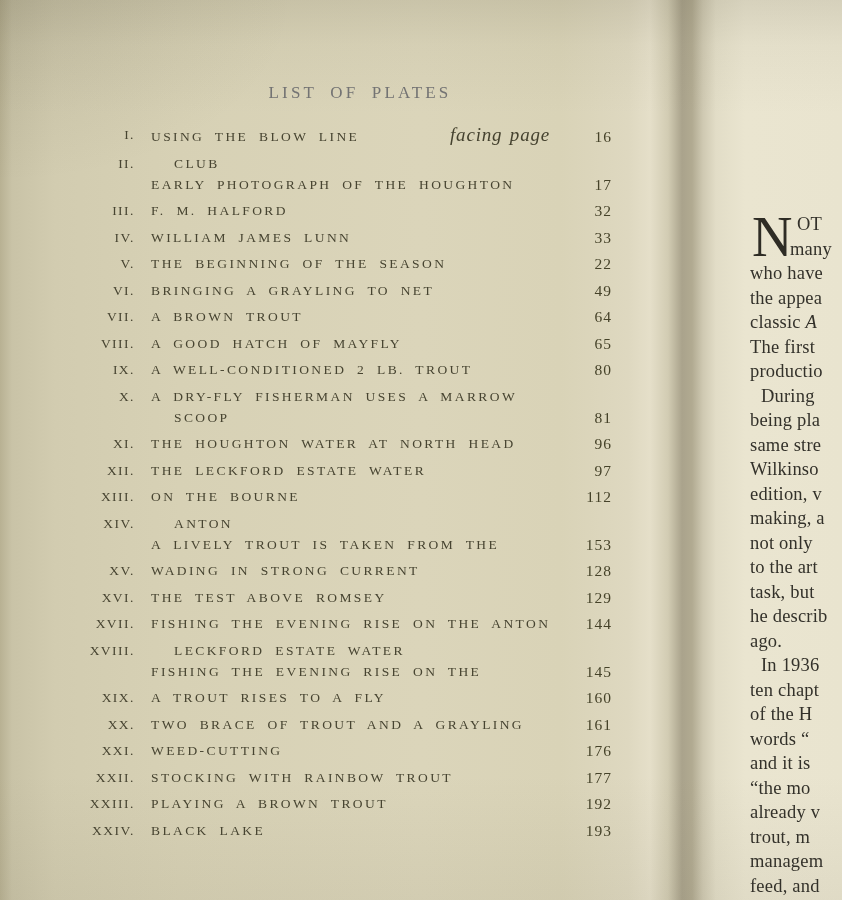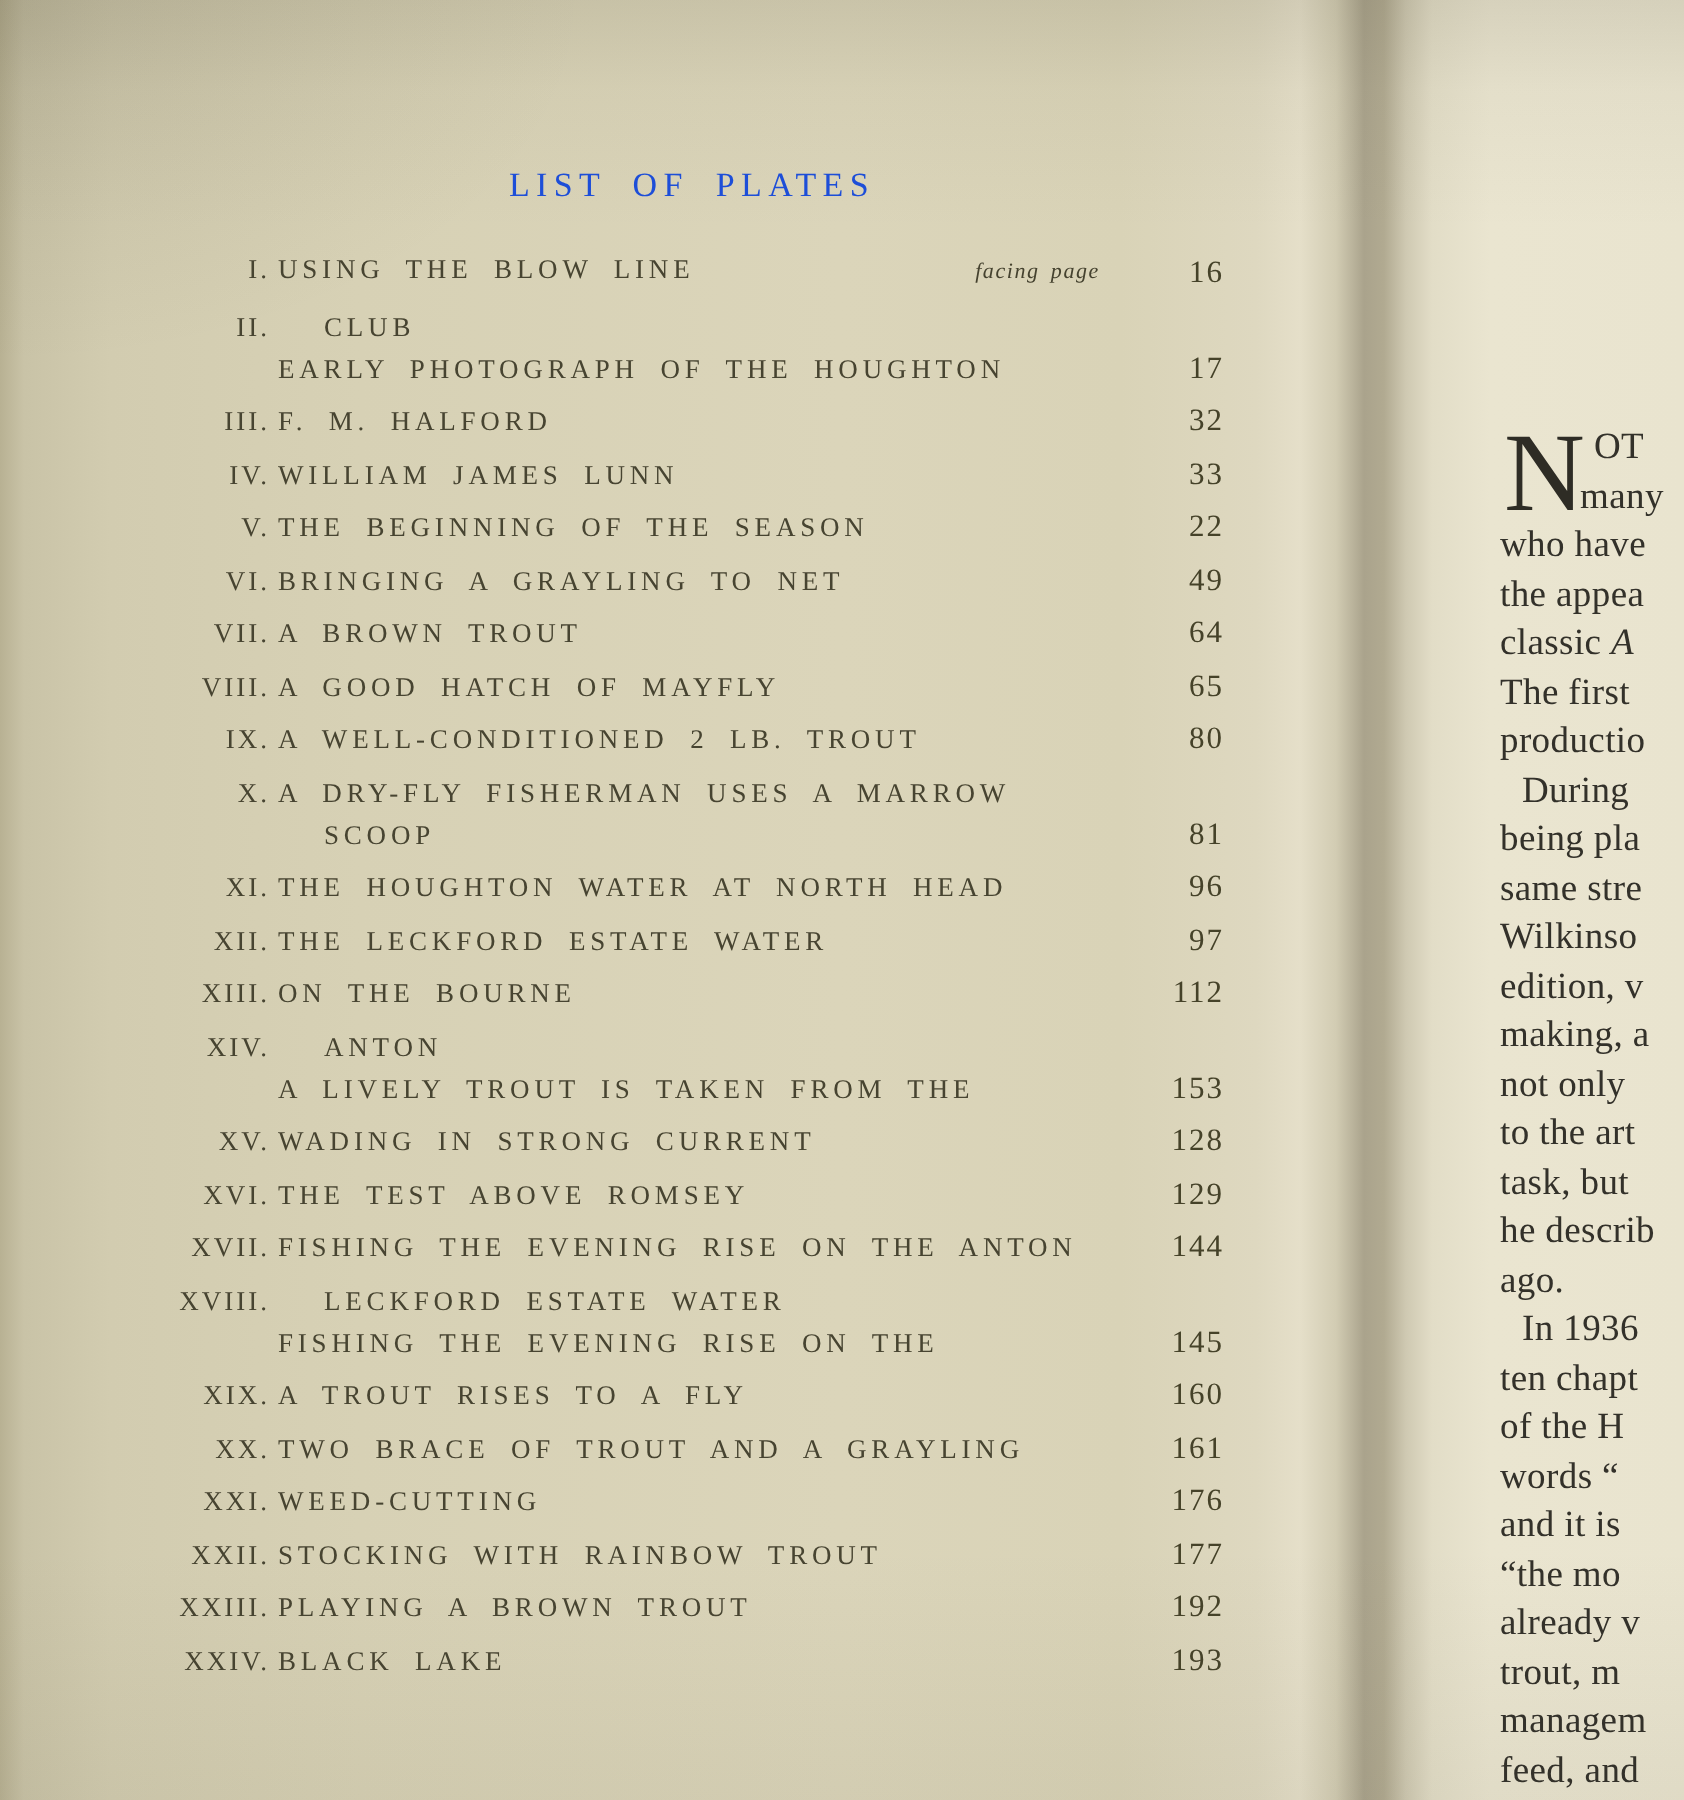--- a/index.html
+++ b/index.html
@@ -29,21 +29,22 @@
     width: 700px;
   }
   .plates-title {
     position: absolute;
     top: 83px; left: 0;
     width: 692px;
     text-align: center;
     font-size: 17px;
     letter-spacing: 3.2px;
     word-spacing: 6px;
-    color: #1d4ed8;
+    color: #737373;
+    padding-left: 14px;
   }
   .plates-list {
     position: absolute;
     top: 124px; left: 60px;
     width: 552px;
   }
   .plate-row {
     display: flex;
     align-items: flex-start;
     margin-bottom: 5.5px;
@@ -52,37 +53,37 @@
   .plate-num {
     width: 75px;
     text-align: right;
     font-size: 13.5px;
     letter-spacing: 1.5px;
     line-height: 21px;
     flex: none;
   }
   .plate-titlebox {
     flex: 1;
-    margin-left: 4px;
+    margin-left: 16px;
     min-width: 0;
   }
   .plate-line {
     font-size: 13.5px;
     letter-spacing: 2.4px;
     word-spacing: 5px;
     line-height: 21px;
     white-space: nowrap;
     display: flex;
     align-items: baseline;
   }
   .plate-line.cont { padding-left: 23px; }
   .facing-label {
     margin-left: auto;
     font-style: italic;
-    font-size: 11px;
+    font-size: 19px;
     letter-spacing: 0.8px;
     word-spacing: 2px;
     padding-right: 5px;
     white-space: nowrap;
     color: #45422f;
   }
   .plate-page {
     width: 57px;
     flex: none;
     text-align: right;

